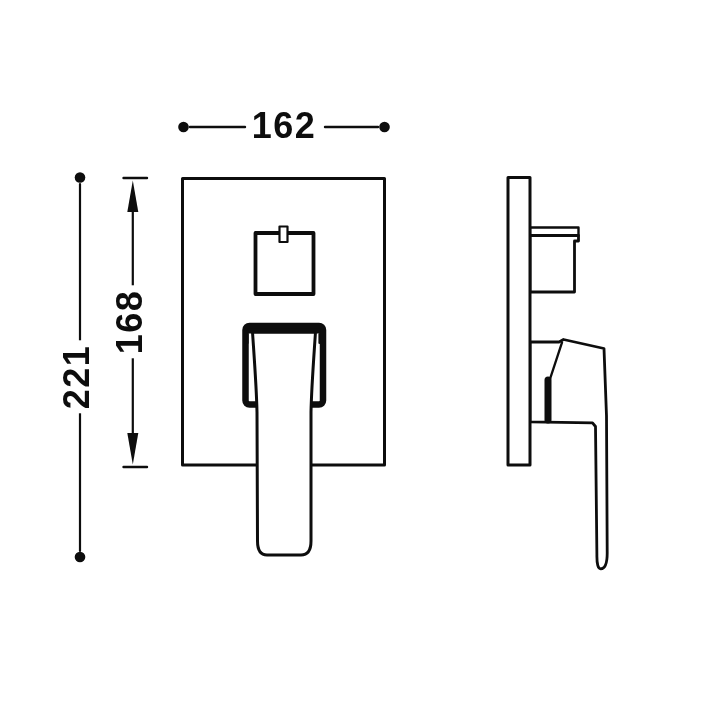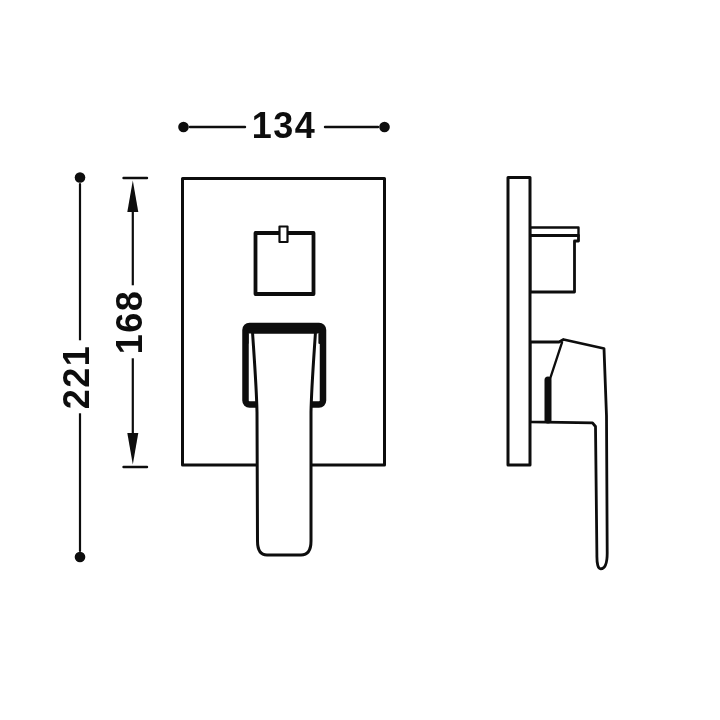--- a/index.html
+++ b/index.html
@@ -112,19 +112,19 @@
     <g stroke="#0d0d0d" fill="#0d0d0d" stroke-linecap="round">
       <line x1="123.5" y1="178" x2="147" y2="178" stroke-width="2.4"></line>
       <line x1="123.5" y1="467" x2="147" y2="467" stroke-width="2.4"></line>
       <polygon points="132.8,180.5 127.3,212 138.3,212" stroke="none"></polygon>
       <polygon points="132.8,464.5 127.3,433 138.3,433" stroke="none"></polygon>
       <line x1="132.8" y1="208" x2="132.8" y2="290" stroke-width="2.2"></line>
       <line x1="132.8" y1="356" x2="132.8" y2="437" stroke-width="2.2"></line>
     </g>
   </svg>
 
-  <div class="dim-label" style="left:284px; top:126px;">134</div>
+  <div class="dim-label" style="left:284px; top:126px;">162</div>
 
   <div class="dim-label vertical" style="left:77px; top:377px;">221</div>
 
   <div class="dim-label vertical" style="left:130px; top:322px;">168</div>
 
 </div>
 
 </body></html>

